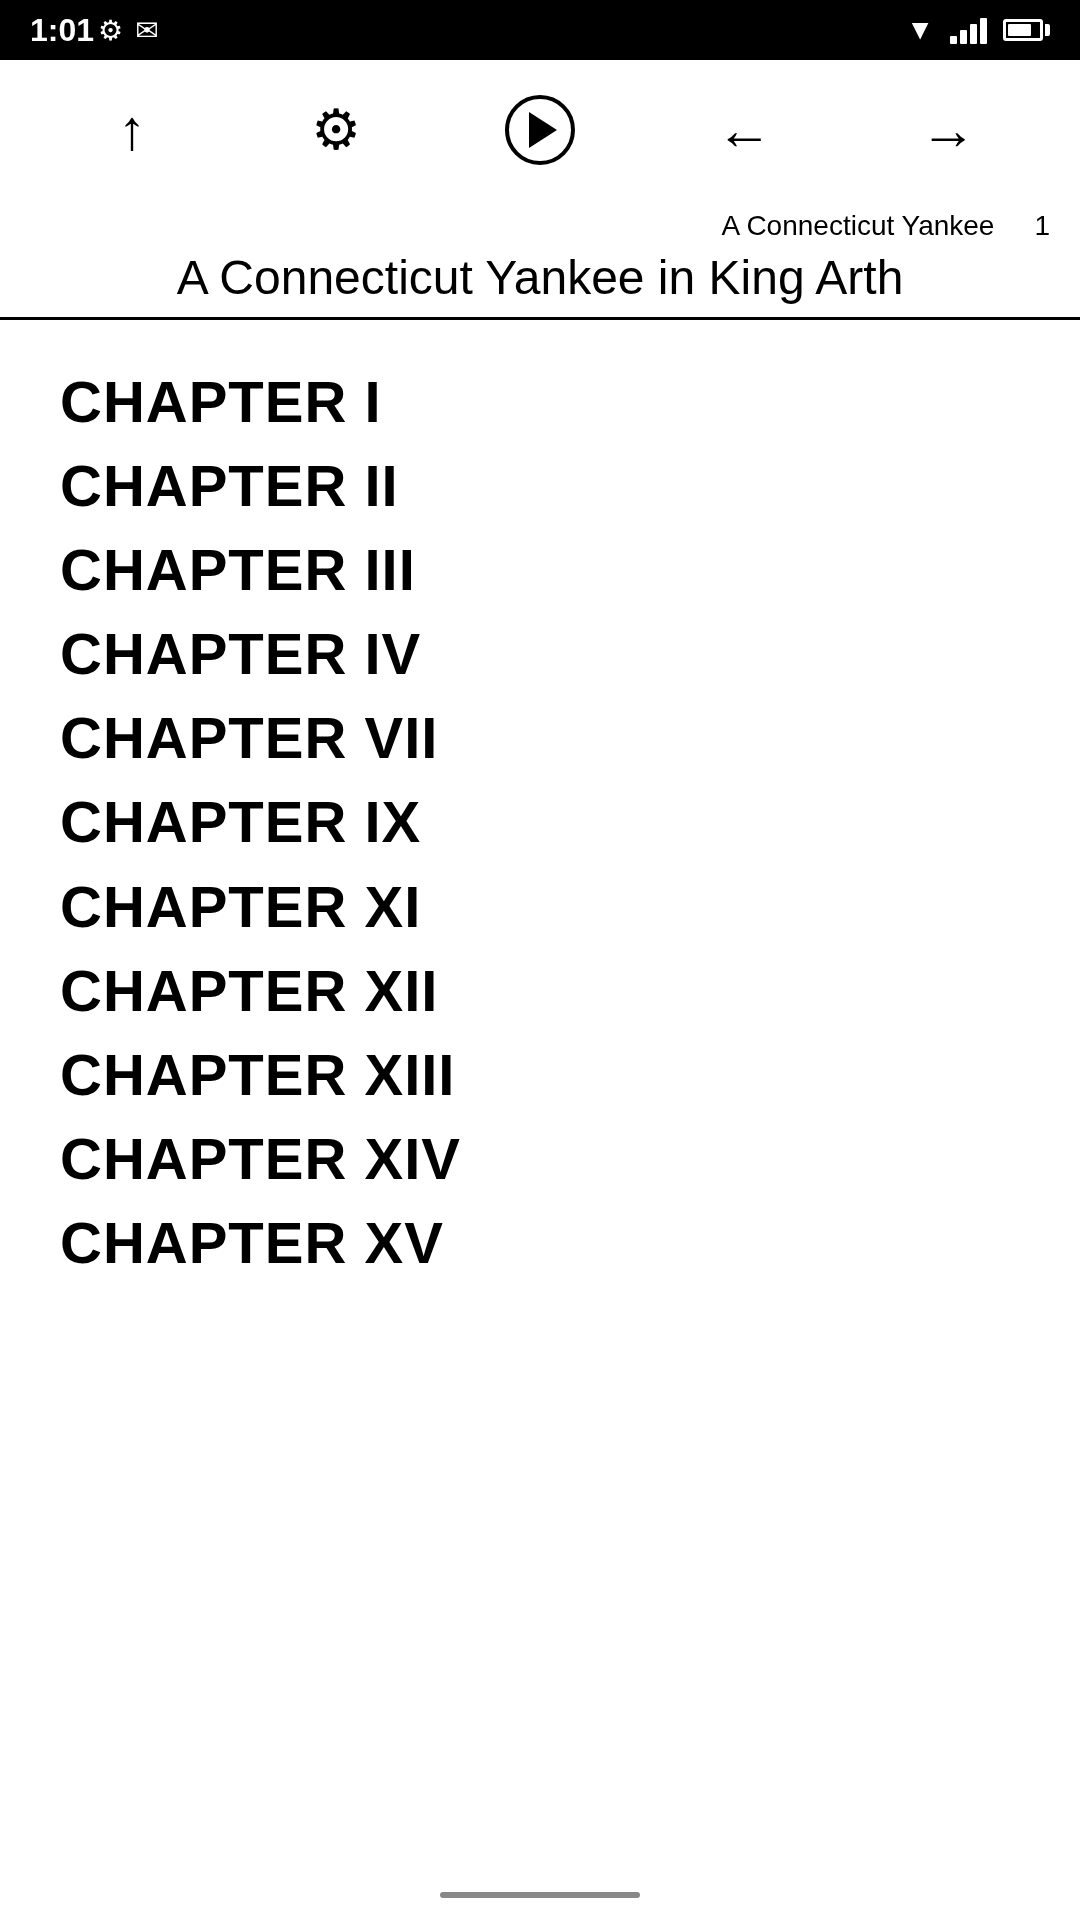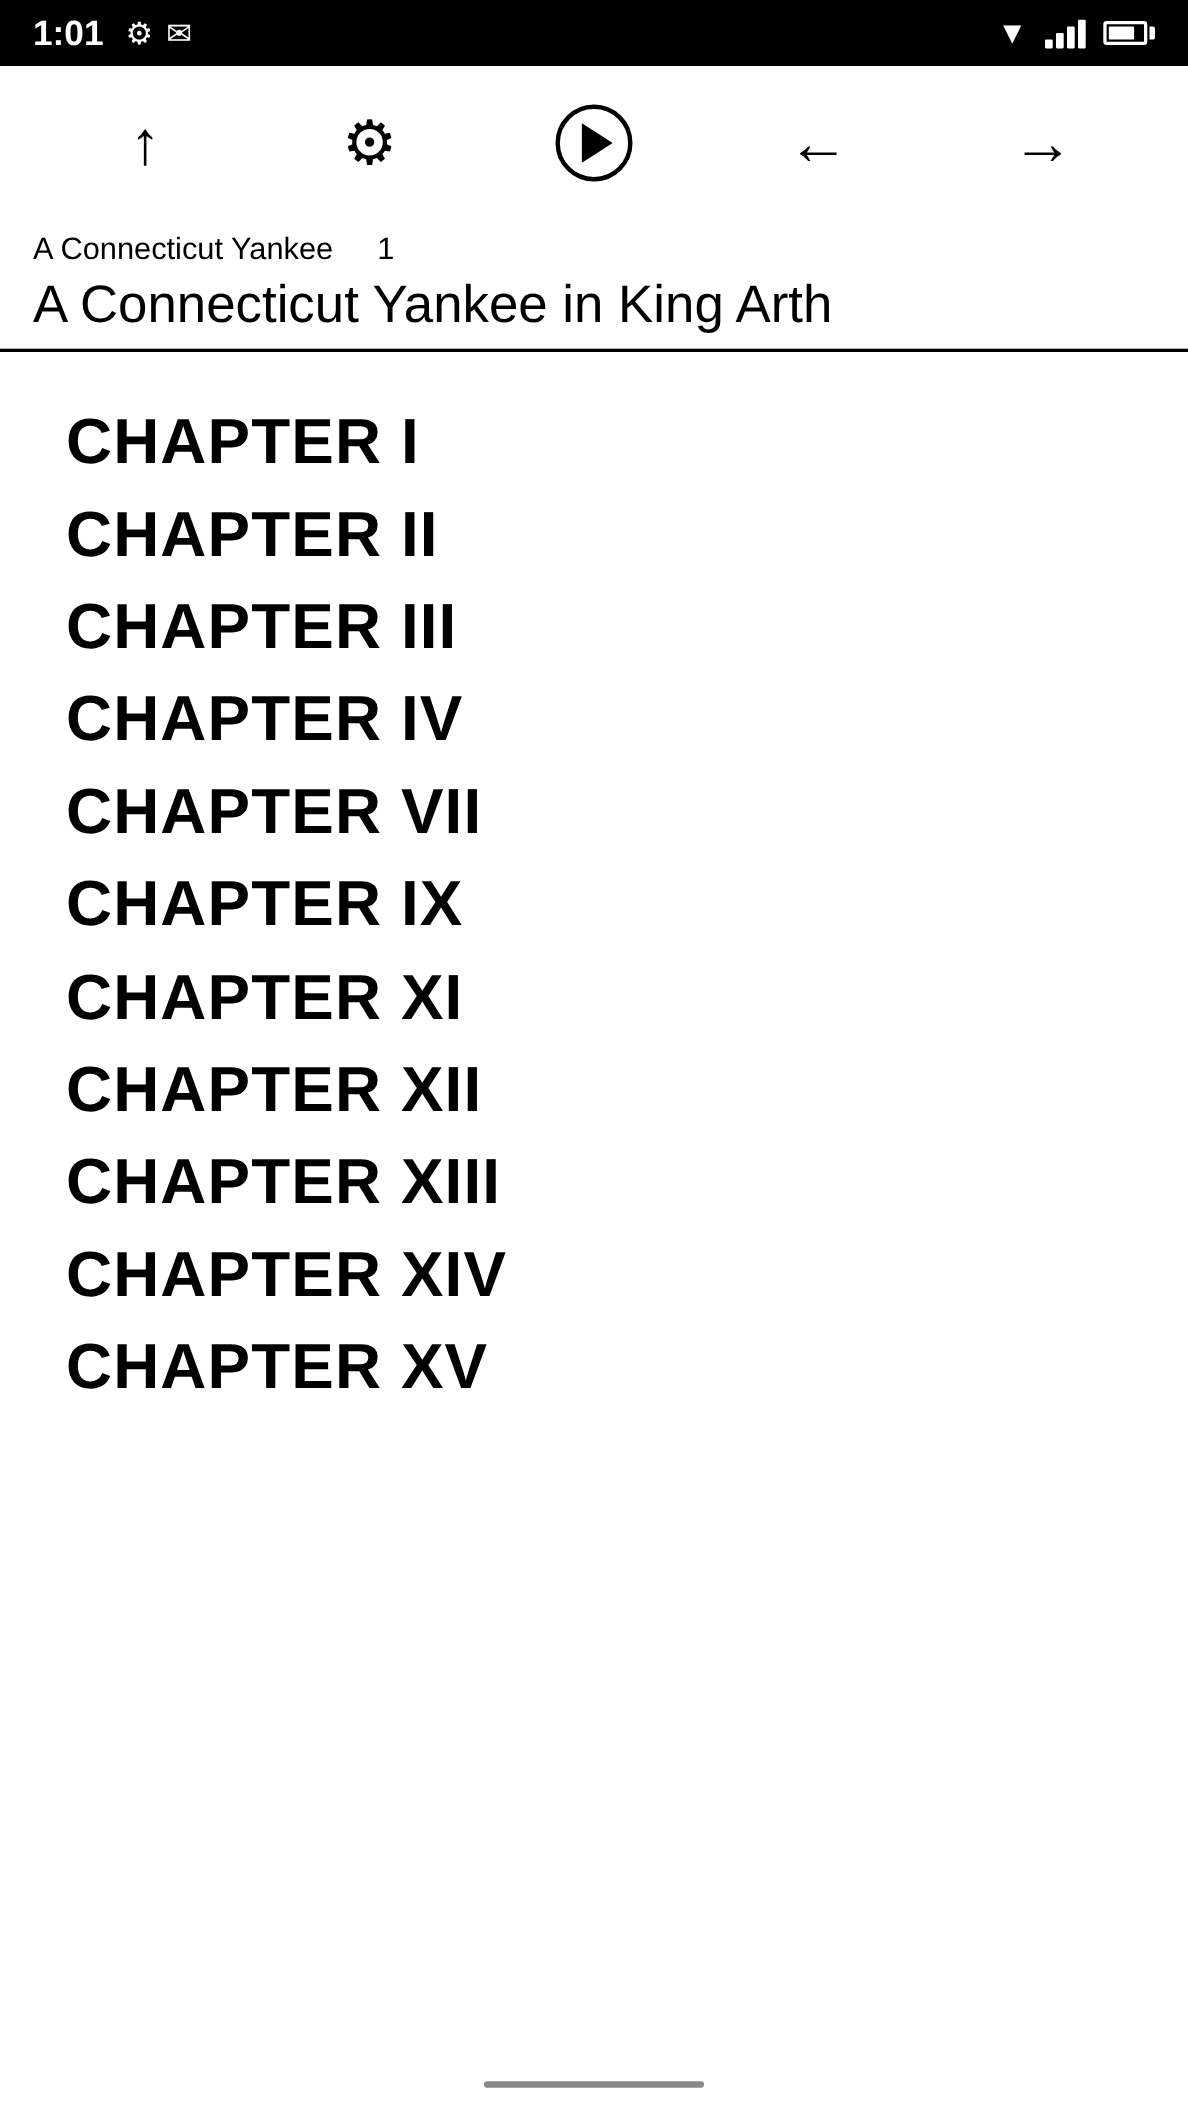--- a/index.html
+++ b/index.html
@@ -24,21 +24,21 @@
       background: #000000;
       display: flex;
       align-items: center;
       justify-content: space-between;
       padding: 0 30px;
     }
 
     .status-bar-left {
       display: flex;
       align-items: center;
-      gap: 20px;
+      gap: 4px;
     }
 
     .status-time {
       color: #ffffff;
       font-size: 32px;
       font-weight: bold;
     }
 
     .status-icons {
       display: flex;
@@ -108,41 +108,41 @@
 
     
     .book-header {
       width: 100%;
       padding: 10px 30px 0 30px;
       border-bottom: 3px solid #000000;
     }
 
     .book-header-top {
       display: flex;
-      justify-content: flex-start;
+      justify-content: flex-end;
       align-items: center;
       gap: 40px;
       margin-bottom: 8px;
     }
 
     .book-title-small {
       font-size: 28px;
       color: #000000;
       text-align: center;
     }
 
     .book-page-num {
       font-size: 28px;
       color: #000000;
     }
 
     .book-title-large {
       font-size: 48px;
       color: #000000;
-      text-align: left;
+      text-align: center;
       padding-bottom: 12px;
       white-space: nowrap;
       overflow: hidden;
     }
 
     
     .chapter-list {
       width: 100%;
       padding: 40px 60px 60px 60px;
     }

